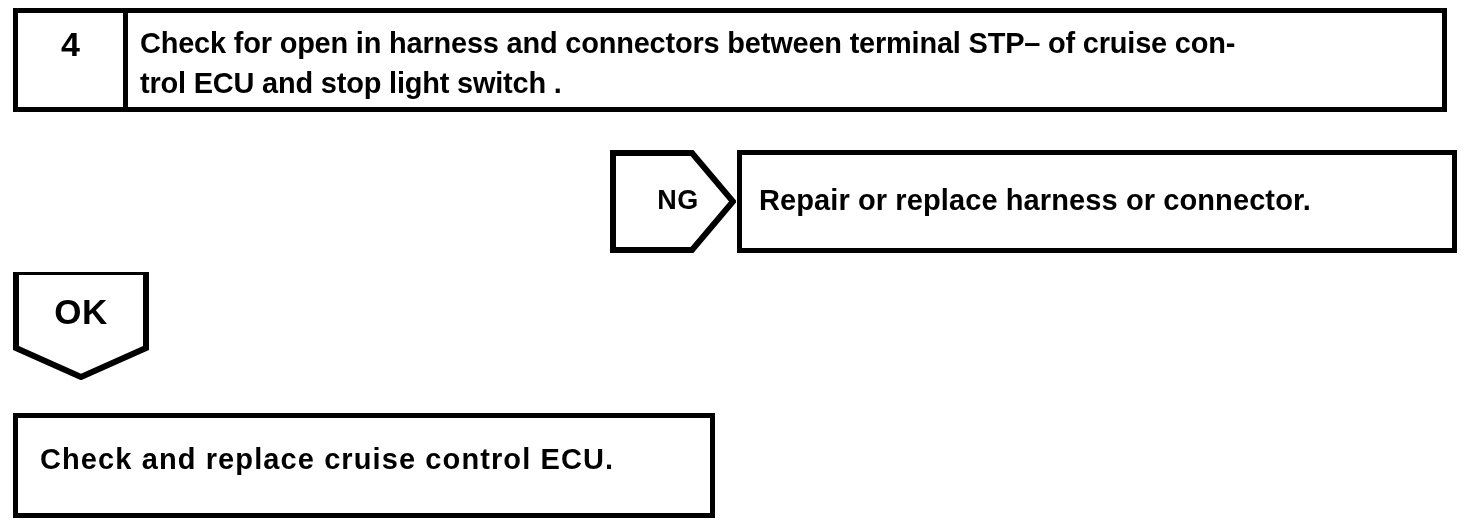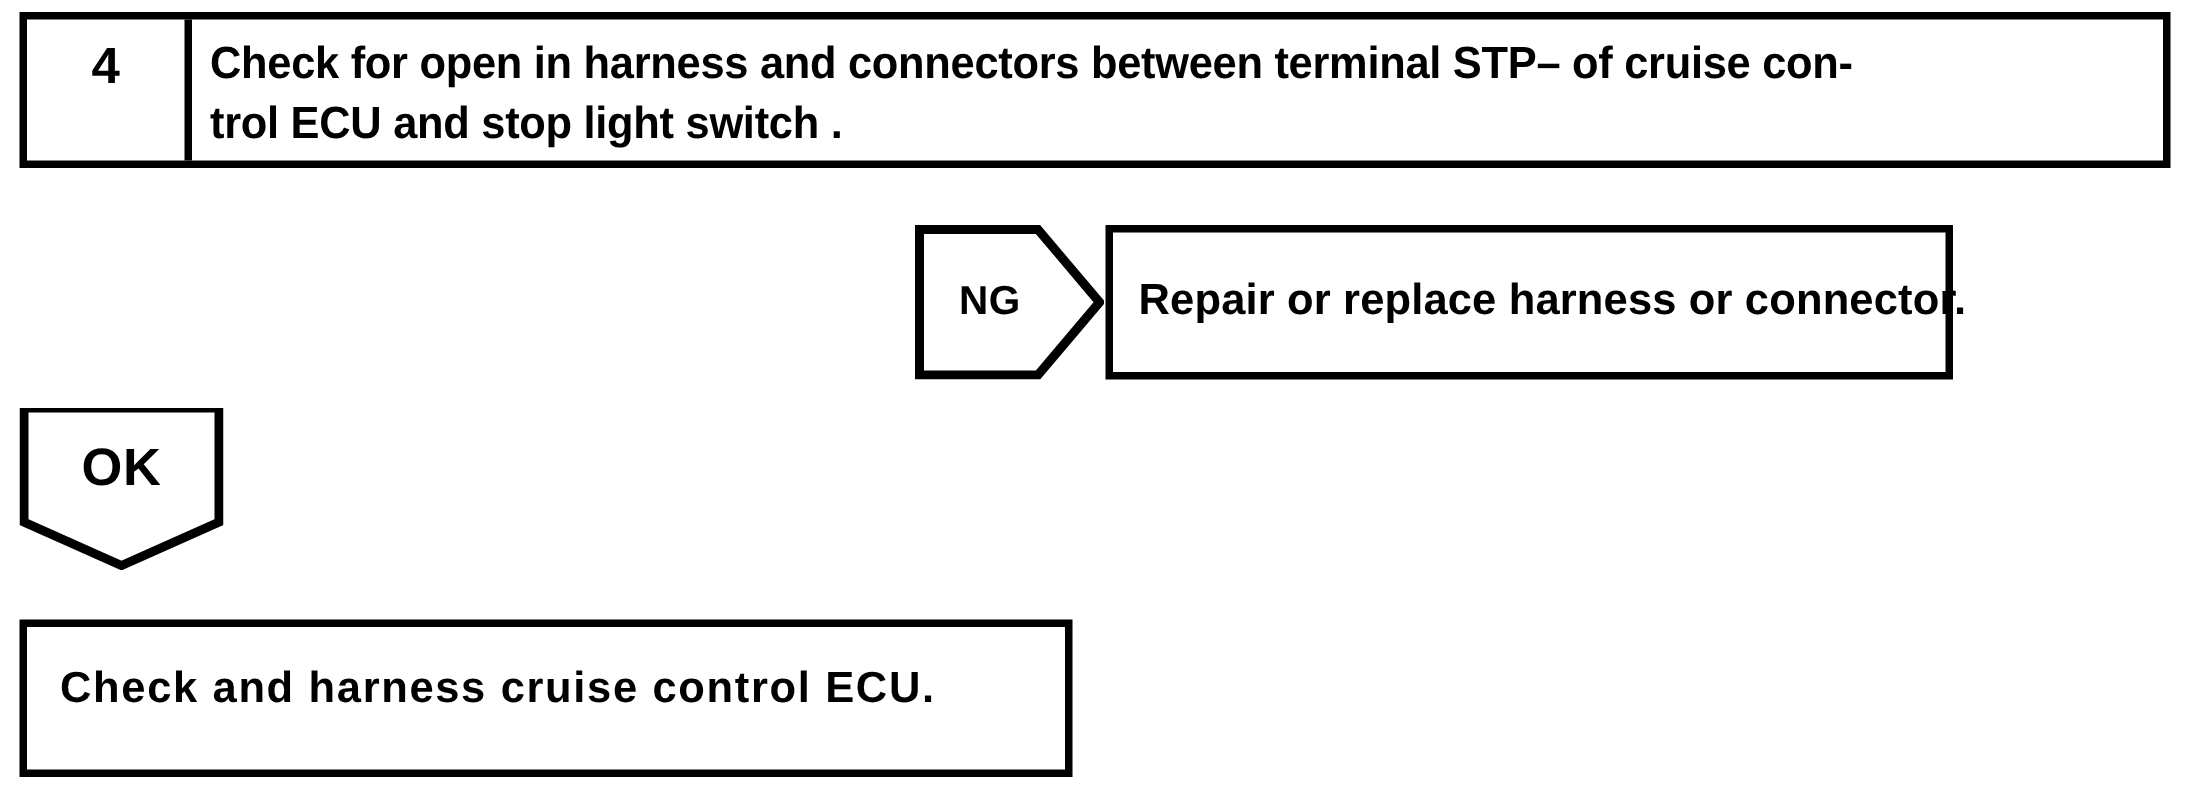--- a/index.html
+++ b/index.html
@@ -87,28 +87,29 @@
   }
   .ng-label {
     position: absolute;
     left: 0;
     top: 35px;
     width: 100px;
     text-align: center;
     font-size: 27px;
     font-weight: bold;
     letter-spacing: 0.5px;
+    padding-left: 18px;
   }
 
   
   .ng-box {
     position: absolute;
     left: 737px;
     top: 150px;
-    width: 565px;
+    width: 720px;
     height: 103px;
     border: 5px solid #000;
     box-sizing: border-box;
     background: #fff;
   }
   .ng-box-text {
     position: absolute;
     left: 17px;
     top: 29px;
     font-size: 29px;
@@ -189,16 +190,16 @@
   </div>
 
   <div class="ok-pent">
     <svg viewBox="0 0 136 108" xmlns="http://www.w3.org/2000/svg">
       <polygon points="3,0 133,0 133,76 68,105 3,76" fill="#ffffff" stroke="#000000" stroke-width="6" stroke-linejoin="miter"></polygon>
     </svg>
     <span class="ok-label">OK</span>
   </div>
 
   <div class="final-box">
-    <div class="final-box-text">Check and harness cruise control ECU.</div>
+    <div class="final-box-text">Check and replace cruise control ECU.</div>
   </div>
 
 </div>
 
 </body></html>

